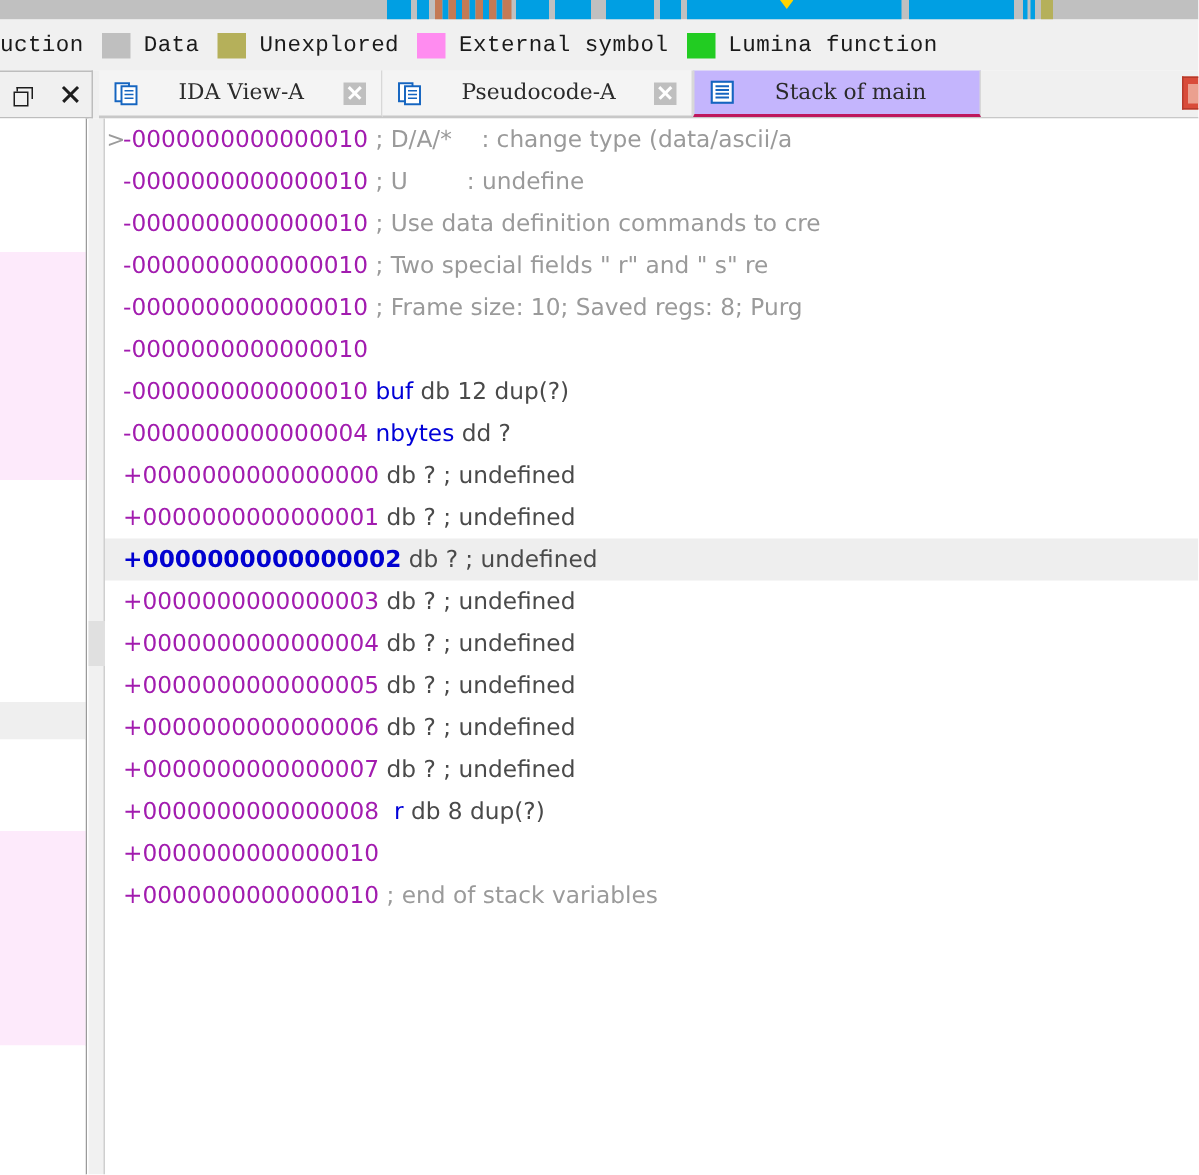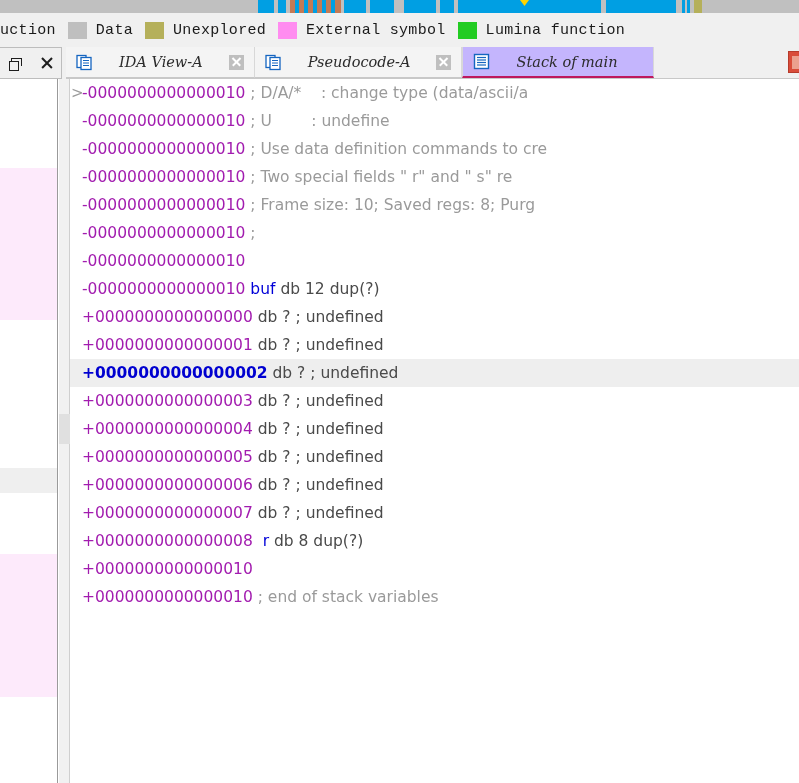--- a/index.html
+++ b/index.html
@@ -74,21 +74,20 @@
     content: ""; position: absolute; left: 0; top: 5px; width: 14px; height: 1.8px;
     background: #1d1d1d;
   }
   .glyph-close::before { transform: rotate(45deg); }
   .glyph-close::after  { transform: rotate(-45deg); }
 
   .tabs {
     position: absolute; left: 66px; top: 0; height: 32px; right: 0;
     display: flex; align-items: stretch;
     border-bottom: 1px solid #c8c8c8;
-    font-style: italic;
   }
   .tab {
     position: relative;
     display: flex; align-items: center;
     background: #f4f4f4;
     border-right: 1px solid #d8d8d8;
     border-bottom: 1px solid #c8c8c8;
     padding: 0 10px;
     cursor: pointer;
   }
@@ -289,23 +288,23 @@
   <div class="gutter">
     <div class="gutter-thumb" id="gutter-thumb" style="top: 335px; height: 30px;"></div>
   </div>
 
   <div class="codeview" id="codeview">
       <div class="code-row"><span class="arrow-marker">&gt;</span><span class="t-off">-0000000000000010</span><span> </span><span class="t-cmt">; D/A/*    : change type (data/ascii/a</span></div>
       <div class="code-row"><span class="t-off">-0000000000000010</span><span> </span><span class="t-cmt">; U        : undefine</span></div>
       <div class="code-row"><span class="t-off">-0000000000000010</span><span> </span><span class="t-cmt">; Use data definition commands to cre</span></div>
       <div class="code-row"><span class="t-off">-0000000000000010</span><span> </span><span class="t-cmt">; Two special fields " r" and " s" re</span></div>
       <div class="code-row"><span class="t-off">-0000000000000010</span><span> </span><span class="t-cmt">; Frame size: 10; Saved regs: 8; Purg</span></div>
-      <div class="code-row"><span class="t-off">-0000000000000010</span><span> </span><span class="t-cmt">;</span></div>
       <div class="code-row"><span class="t-off">-0000000000000010</span><span> </span></div>
       <div class="code-row"><span class="t-off">-0000000000000010</span><span> </span><span class="t-name">buf</span><span class="t-plain"> db 12 dup(?)</span></div>
+      <div class="code-row"><span class="t-off">-0000000000000004</span><span> </span><span class="t-name">nbytes</span><span class="t-plain"> dd ?</span></div>
       <div class="code-row"><span class="t-off">+0000000000000000</span><span> </span><span class="t-plain">db ? ; undefined</span></div>
       <div class="code-row"><span class="t-off">+0000000000000001</span><span> </span><span class="t-plain">db ? ; undefined</span></div>
       <div class="code-row highlight"><span class="t-off-hl">+0000000000000002</span><span> </span><span class="t-plain">db ? ; undefined</span></div>
       <div class="code-row"><span class="t-off">+0000000000000003</span><span> </span><span class="t-plain">db ? ; undefined</span></div>
       <div class="code-row"><span class="t-off">+0000000000000004</span><span> </span><span class="t-plain">db ? ; undefined</span></div>
       <div class="code-row"><span class="t-off">+0000000000000005</span><span> </span><span class="t-plain">db ? ; undefined</span></div>
       <div class="code-row"><span class="t-off">+0000000000000006</span><span> </span><span class="t-plain">db ? ; undefined</span></div>
       <div class="code-row"><span class="t-off">+0000000000000007</span><span> </span><span class="t-plain">db ? ; undefined</span></div>
       <div class="code-row"><span class="t-off">+0000000000000008</span><span> </span><span class="t-name"> r</span><span class="t-plain"> db 8 dup(?)</span></div>
       <div class="code-row"><span class="t-off">+0000000000000010</span><span> </span></div>

